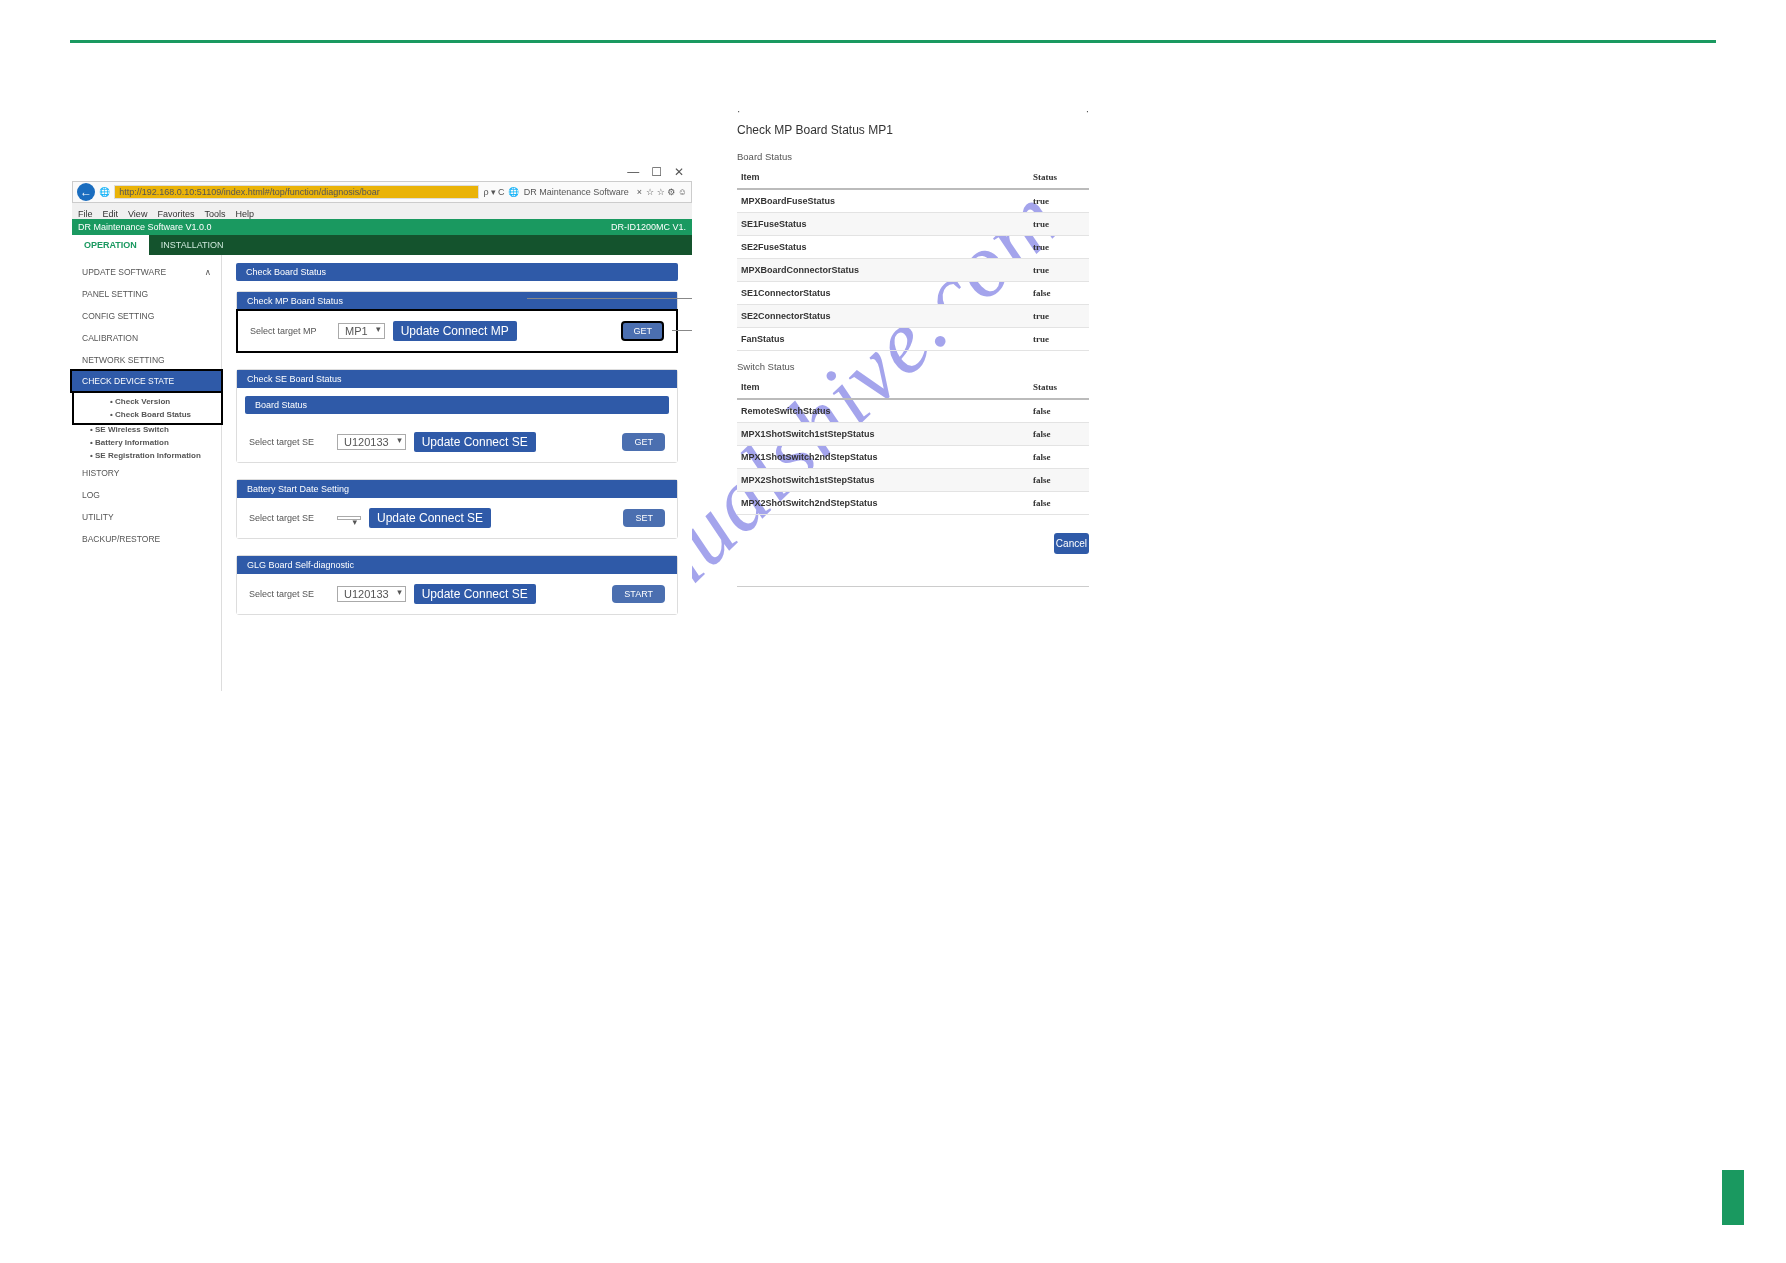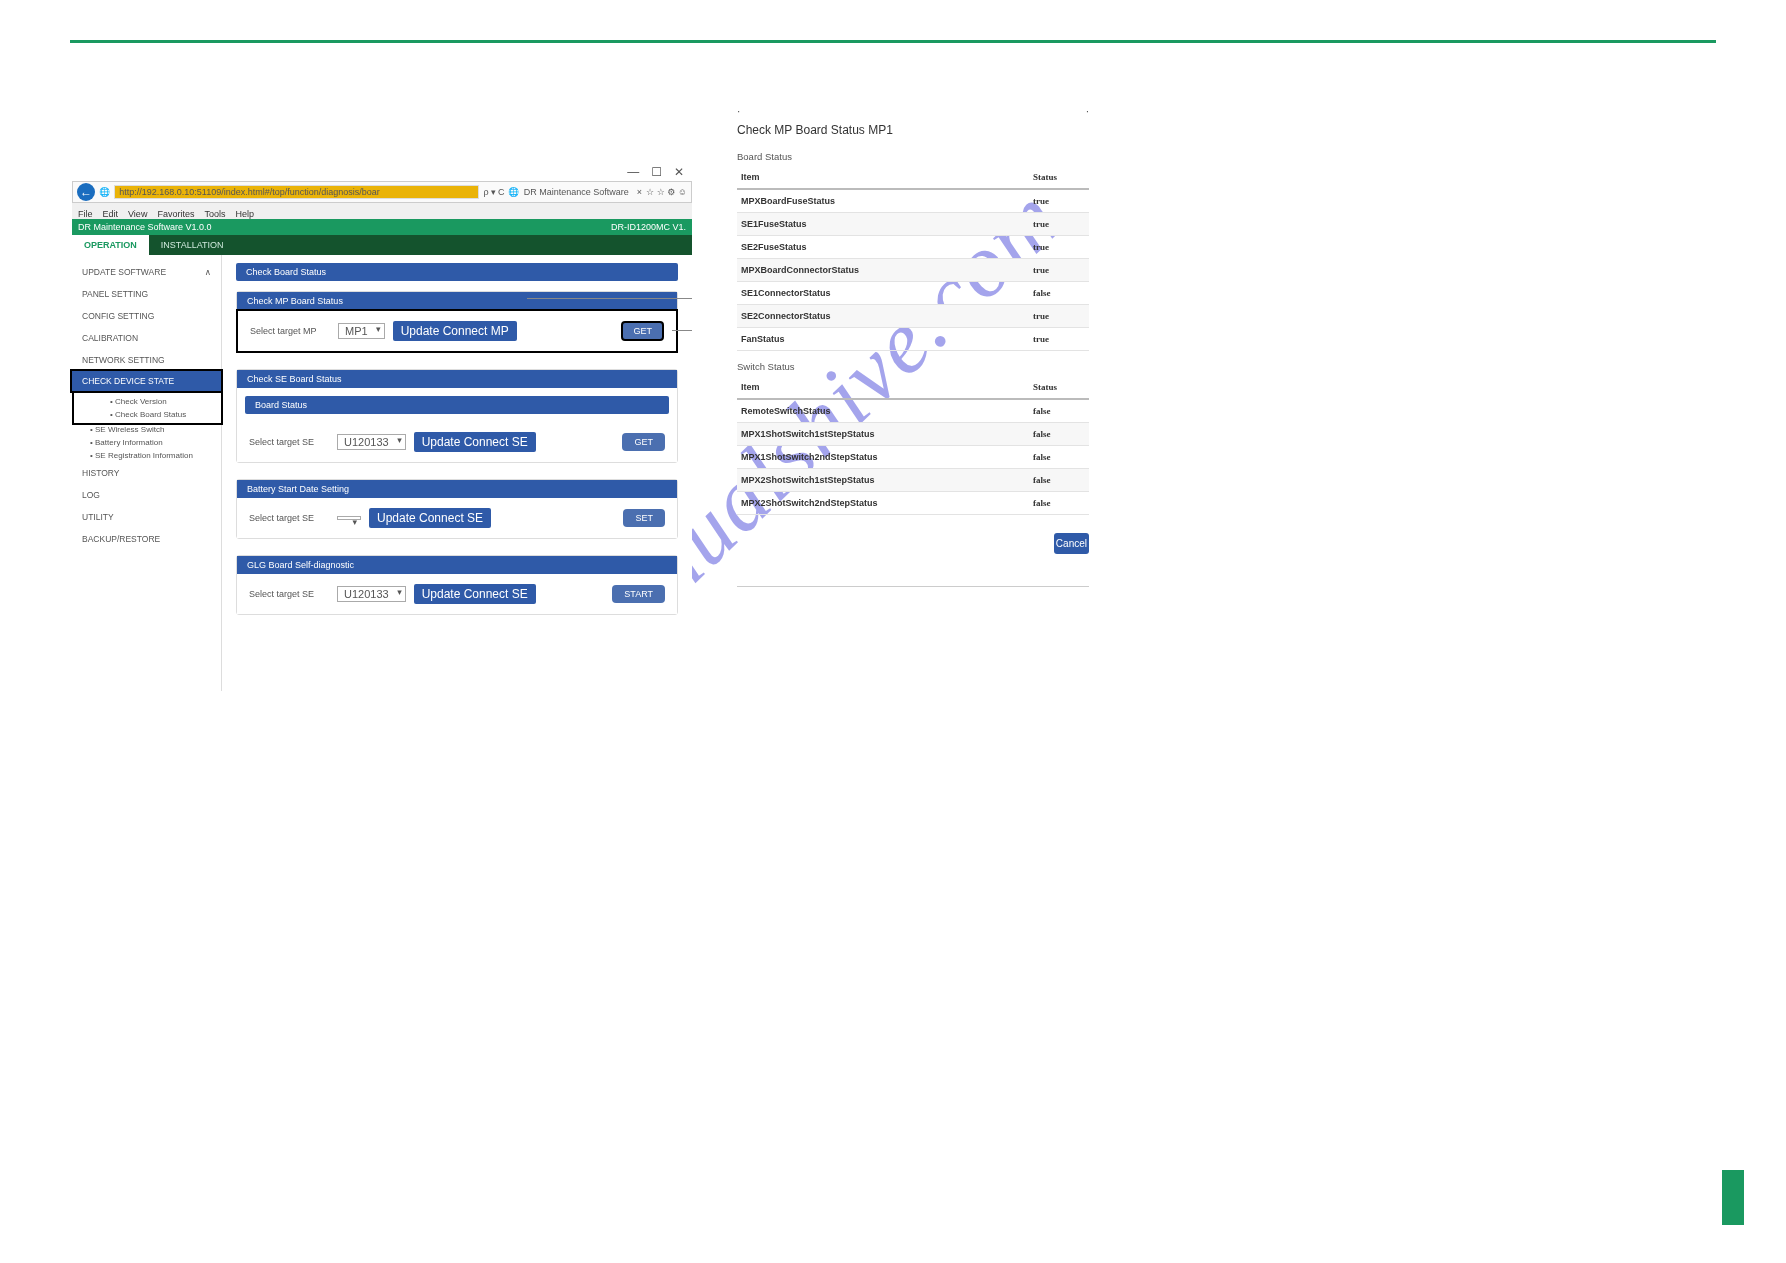--- a/index.html
+++ b/index.html
@@ -67,21 +67,21 @@
   .sidebar {
     width: 150px; background: #fff; border-right: 1px solid #ddd;
     padding: 6px 0; font-size: 8.5px; color: #555;
   }
   .sidebar .item { padding: 6px 10px; }
   .sidebar .item.first { display: flex; justify-content: space-between; }
   .sidebar .item.active {
     background: #2f5aa8; color: #fff; border: 2px solid #000;
     margin: -2px; padding: 5px 10px; position: relative; z-index: 2;
   }
-  .sidebar .sub { padding: 2px 16px 2px 18px; font-size: 8px; }
+  .sidebar .sub { padding: 2px 16px 2px 18px; font-size: 8px; font-weight: bold; }
   .sidebar .sub-box {
     border: 2px solid #000; margin: -2px -2px -2px 0;
     padding: 2px 0 2px 18px;
   }
   .content {
     flex: 1; padding: 8px 14px; overflow: hidden;
   }
   .panel-header {
     background: #2f5aa8; color: #fff; padding: 4px 10px;
     font-size: 9px; border-radius: 2px;

